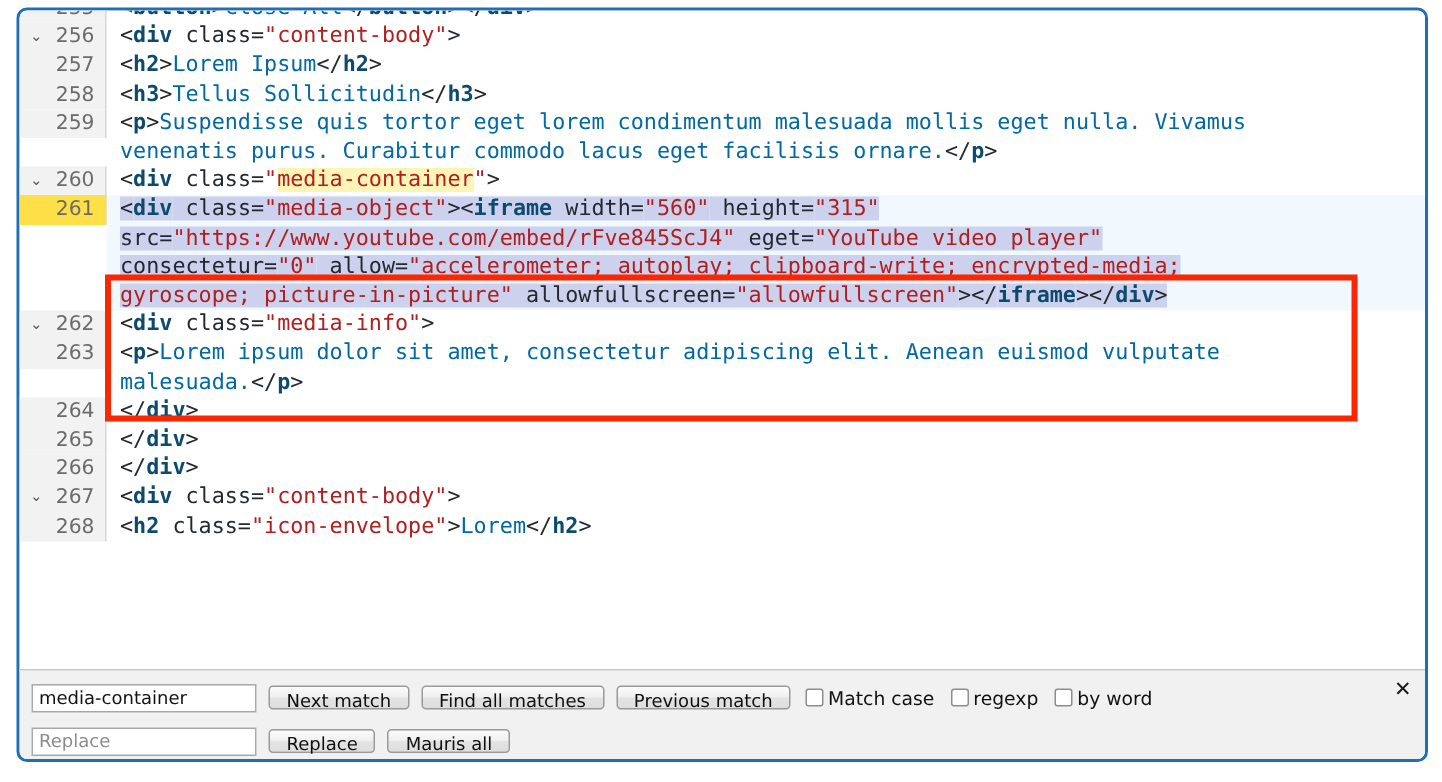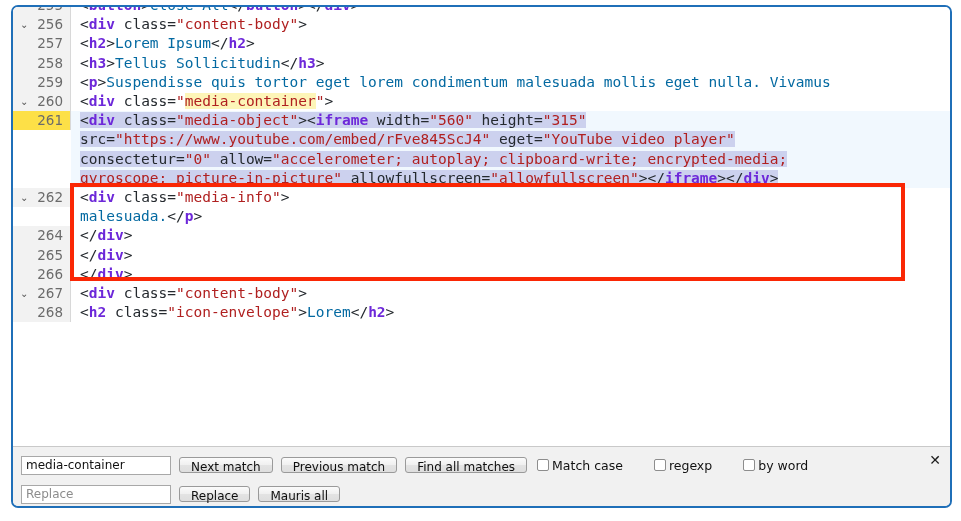--- a/index.html
+++ b/index.html
@@ -89,21 +89,21 @@
 
   .code-text {
     flex: 1 1 auto;
     padding-left: 9px;
     color: #24292e;
     min-width: 0;
   }
   .code-text.active-line { background: #f1f8fe; }
 
   
-  .tag    { color: #6d28d9; font-weight: 700; }
+  .tag    { color: #0c4a6e; font-weight: 700; }
   .attr   { color: #24292e; }
   .str    { color: #b02020; }
   .punct  { color: #24292e; }
   .txt    { color: #0369a1; }
 
   .search-hit {
     background: #fdf5b8;
   }
   .sel {
     background: #ccd1ee;
@@ -171,21 +171,20 @@
     margin-right: 8px;
     cursor: default;
     line-height: 18px;
     white-space: nowrap;
   }
 
   .chk-group {
     display: flex;
     align-items: center;
     margin-left: 2px;
-    gap: 20px;
   }
   .chk-item {
     display: flex;
     align-items: center;
     margin-right: 11px;
     font-family: "DejaVu Sans", "Liberation Sans", sans-serif;
     font-size: 12.5px;
     color: #111;
     white-space: nowrap;
   }
@@ -219,44 +218,46 @@
 
   <div class="editor-window">
 
     <div class="code-area">
       <div class="code-scroll" id="code-scroll">
           <div class="code-line"><div class="gutter">255</div><div class="code-text"><span class="punct">&lt;</span><span class="tag">button</span><span class="punct">&gt;</span><span class="txt">Close All</span><span class="punct">&lt;/</span><span class="tag">button</span><span class="punct">&gt;</span><span class="punct">&lt;/</span><span class="tag">div</span><span class="punct">&gt;</span></div></div>
           <div class="code-line"><div class="gutter">256<span class="fold">⌄</span></div><div class="code-text"><span class="punct">&lt;</span><span class="tag">div</span><span class="attr"> class=</span><span class="str">"content-body"</span><span class="punct">&gt;</span></div></div>
           <div class="code-line"><div class="gutter">257</div><div class="code-text"><span class="punct">&lt;</span><span class="tag">h2</span><span class="punct">&gt;</span><span class="txt">Lorem Ipsum</span><span class="punct">&lt;/</span><span class="tag">h2</span><span class="punct">&gt;</span></div></div>
           <div class="code-line"><div class="gutter">258</div><div class="code-text"><span class="punct">&lt;</span><span class="tag">h3</span><span class="punct">&gt;</span><span class="txt">Tellus Sollicitudin</span><span class="punct">&lt;/</span><span class="tag">h3</span><span class="punct">&gt;</span></div></div>
           <div class="code-line"><div class="gutter">259</div><div class="code-text"><span class="punct">&lt;</span><span class="tag">p</span><span class="punct">&gt;</span><span class="txt">Suspendisse quis tortor eget lorem condimentum malesuada mollis eget nulla. Vivamus</span></div></div>
+          <div class="code-line"><div class="gutter blank"></div><div class="code-text"><span class="txt">venenatis purus. Curabitur commodo lacus eget facilisis ornare.</span><span class="punct">&lt;/</span><span class="tag">p</span><span class="punct">&gt;</span></div></div>
           <div class="code-line"><div class="gutter">260<span class="fold">⌄</span></div><div class="code-text"><span class="punct">&lt;</span><span class="tag">div</span><span class="attr"> class=</span><span class="str">"</span><span class="str search-hit">media-container</span><span class="str">"</span><span class="punct">&gt;</span></div></div>
           <div class="code-line"><div class="gutter active">261</div><div class="code-text active-line"><span class="punct sel">&lt;</span><span class="tag sel">div</span><span class="attr sel"> class=</span><span class="str sel">"media-object"</span><span class="punct sel">&gt;&lt;</span><span class="tag sel">iframe</span><span class="attr sel"> width=</span><span class="str sel">"560"</span><span class="attr sel"> height=</span><span class="str sel">"315"</span></div></div>
           <div class="code-line"><div class="gutter active blank"></div><div class="code-text active-line"><span class="attr sel">src=</span><span class="str sel">"https://www.youtube.com/embed/rFve845ScJ4"</span><span class="attr sel"> eget=</span><span class="str sel">"YouTube video player"</span></div></div>
           <div class="code-line"><div class="gutter active blank"></div><div class="code-text active-line"><span class="attr sel">consectetur=</span><span class="str sel">"0"</span><span class="attr sel"> allow=</span><span class="str sel">"accelerometer; autoplay; clipboard-write; encrypted-media;</span></div></div>
           <div class="code-line"><div class="gutter active blank"></div><div class="code-text active-line"><span class="str sel">gyroscope; picture-in-picture"</span><span class="attr sel"> allowfullscreen=</span><span class="str sel">"allowfullscreen"</span><span class="punct sel">&gt;&lt;/</span><span class="tag sel">iframe</span><span class="punct sel">&gt;&lt;/</span><span class="tag sel">div</span><span class="punct sel">&gt;</span></div></div>
           <div class="code-line"><div class="gutter">262<span class="fold">⌄</span></div><div class="code-text"><span class="punct">&lt;</span><span class="tag">div</span><span class="attr"> class=</span><span class="str">"media-info"</span><span class="punct">&gt;</span></div></div>
+          <div class="code-line"><div class="gutter">263</div><div class="code-text"><span class="punct">&lt;</span><span class="tag">p</span><span class="punct">&gt;</span><span class="txt">Lorem ipsum dolor sit amet, consectetur adipiscing elit. Aenean euismod vulputate</span></div></div>
           <div class="code-line"><div class="gutter blank"></div><div class="code-text"><span class="txt">malesuada.</span><span class="punct">&lt;/</span><span class="tag">p</span><span class="punct">&gt;</span></div></div>
           <div class="code-line"><div class="gutter">264</div><div class="code-text"><span class="punct">&lt;/</span><span class="tag">div</span><span class="punct">&gt;</span></div></div>
           <div class="code-line"><div class="gutter">265</div><div class="code-text"><span class="punct">&lt;/</span><span class="tag">div</span><span class="punct">&gt;</span></div></div>
           <div class="code-line"><div class="gutter">266</div><div class="code-text"><span class="punct">&lt;/</span><span class="tag">div</span><span class="punct">&gt;</span></div></div>
           <div class="code-line"><div class="gutter">267<span class="fold">⌄</span></div><div class="code-text"><span class="punct">&lt;</span><span class="tag">div</span><span class="attr"> class=</span><span class="str">"content-body"</span><span class="punct">&gt;</span></div></div>
           <div class="code-line"><div class="gutter">268</div><div class="code-text"><span class="punct">&lt;</span><span class="tag">h2</span><span class="attr"> class=</span><span class="str">"icon-envelope"</span><span class="punct">&gt;</span><span class="txt">Lorem</span><span class="punct">&lt;/</span><span class="tag">h2</span><span class="punct">&gt;</span></div></div>
         </div>
     </div>
 
     <div class="annotation-box"></div>
 
     <div class="findbar">
 
       <div class="find-row">
         <input class="text-input" type="text" value="media-container" placeholder="Search" style="">
         <button class="btn">Next match</button>
+        <button class="btn">Find all matches</button>
         <button class="btn">Previous match</button>
-        <button class="btn">Find all matches</button>
 
         <div class="chk-group">
           <label class="chk-item">
             <span class="chkbox"></span>
             <span>Match case</span>
           </label>
           <label class="chk-item">
             <span class="chkbox"></span>
             <span>regexp</span>
           </label>

